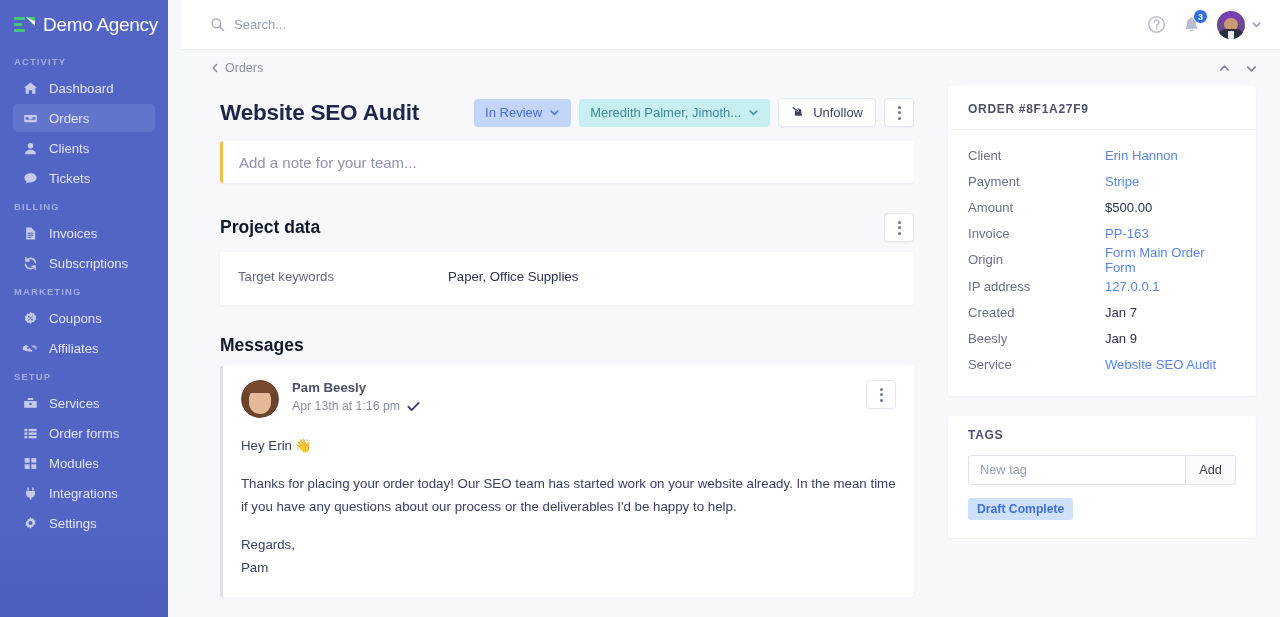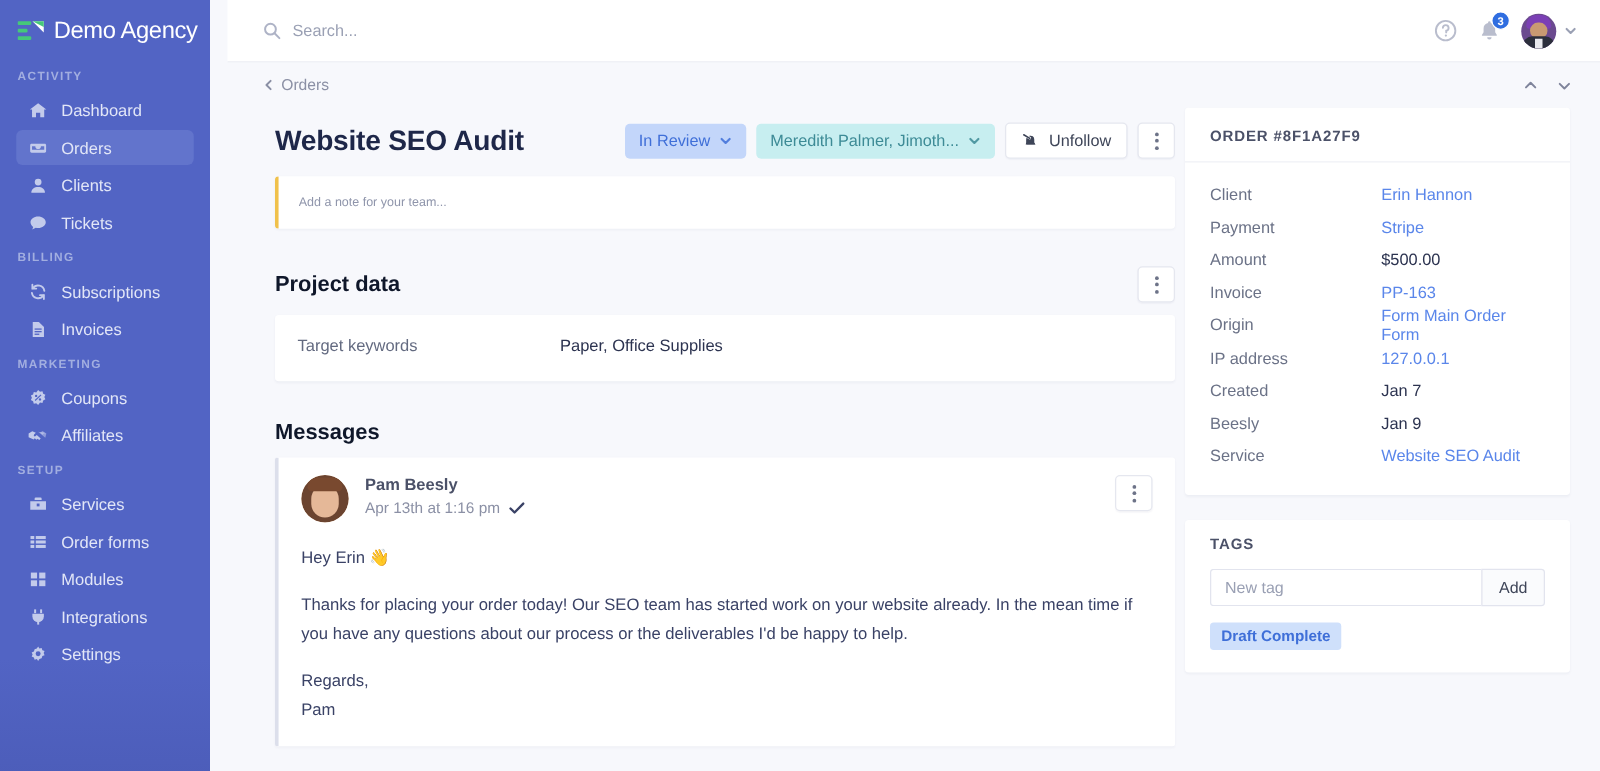--- a/index.html
+++ b/index.html
@@ -96,21 +96,21 @@
     height: 36px; flex: 0 0 36px; display: flex; align-items: center;
     padding: 0 22px 0 28px; justify-content: space-between;
   }
   .crumb { display: flex; align-items: center; gap: 5px; color: #8b90a5; font-size: 12.5px; cursor: pointer; }
   .crumb-chev { color: #8b90a5; display: flex; }
   .pager { display: flex; align-items: center; gap: 14px; }
   .pager-btn { color: #7f849b; display: flex; cursor: pointer; }
 
   
   .content {
-    flex: 1; display: flex; gap: 8px; padding: 0 24px 0 28px; overflow: hidden;
+    flex: 1; display: flex; gap: 34px; padding: 0 24px 0 28px; overflow: hidden;
   }
   .col-left { flex: 1; min-width: 0; display: flex; flex-direction: column; }
   .col-right { width: 308px; flex: 0 0 308px; }
 
   .page-head {
     display: flex; align-items: center; justify-content: space-between;
     padding: 12px 0 14px 10px;
   }
   .page-title { font-size: 22.5px; font-weight: bold; color: #1e2749; letter-spacing: -0.2px; }
   .head-actions { display: flex; align-items: center; gap: 8px; }
@@ -141,21 +141,21 @@
   
   .note-box {
     background: #ffffff; border-radius: 3px;
     border-left: 3px solid #f0c14b;
     box-shadow: 0 1px 2px rgba(40,50,90,0.05);
     height: 42px; display: flex; align-items: center;
     padding: 0 16px; margin: 0 0 0 10px;
   }
   .note-input {
     border: none; outline: none; background: transparent; width: 100%;
-    font-family: "Liberation Sans", sans-serif; font-size: 10px; color: #3e4558;
+    font-family: "Liberation Sans", sans-serif; font-size: 15px; color: #3e4558;
   }
   .note-input::placeholder { color: #8f95ab; }
 
   .sec-head {
     display: flex; align-items: center; justify-content: space-between;
     margin: 30px 0 10px 10px;
   }
   .sec-title { font-size: 17.5px; font-weight: bold; color: #0f172a; }
 
   .card {
@@ -282,39 +282,39 @@
           <span class="nav-ico">
             <svg width="15" height="15" viewBox="0 0 16 16" fill="currentColor">
               <path d="M8 2.4c3.6 0 6.5 2.2 6.5 4.9S11.6 12.2 8 12.2c-.7 0-1.4-.1-2-.2l-3 1.5.8-2.3C2.4 10.3 1.5 8.9 1.5 7.3 1.5 4.6 4.4 2.4 8 2.4z"></path>
             </svg>
           </span>
           <span>Tickets</span>
         </div>
         <div class="nav-section">BILLING</div>
         <div class="nav-item">
           <span class="nav-ico">
+            <svg width="15" height="15" viewBox="0 0 16 16" fill="currentColor">
+              <path d="M3.4 1.6h5.2L13 6v8.4H3.4z"></path>
+              <rect x="5" y="7.2" width="6" height="1.1" fill="#5264c4"></rect>
+              <rect x="5" y="9.4" width="6" height="1.1" fill="#5264c4"></rect>
+              <rect x="5" y="11.6" width="4" height="1.1" fill="#5264c4"></rect>
+            </svg>
+          </span>
+          <span>Invoices</span>
+        </div>
+        <div class="nav-item">
+          <span class="nav-ico">
             <svg width="15" height="15" viewBox="0 0 16 16" fill="none" stroke="currentColor" stroke-width="1.6" stroke-linecap="round">
               <path d="M13.3 7.1A5.3 5.3 0 0 0 3.6 5"></path>
               <polyline points="3.1,1.9 3.1,5.2 6.4,5.2"></polyline>
               <path d="M2.7 8.9a5.3 5.3 0 0 0 9.7 2.1"></path>
               <polyline points="12.9,14.1 12.9,10.8 9.6,10.8"></polyline>
             </svg>
           </span>
           <span>Subscriptions</span>
-        </div>
-        <div class="nav-item">
-          <span class="nav-ico">
-            <svg width="15" height="15" viewBox="0 0 16 16" fill="currentColor">
-              <path d="M3.4 1.6h5.2L13 6v8.4H3.4z"></path>
-              <rect x="5" y="7.2" width="6" height="1.1" fill="#5264c4"></rect>
-              <rect x="5" y="9.4" width="6" height="1.1" fill="#5264c4"></rect>
-              <rect x="5" y="11.6" width="4" height="1.1" fill="#5264c4"></rect>
-            </svg>
-          </span>
-          <span>Invoices</span>
         </div>
         <div class="nav-section">MARKETING</div>
         <div class="nav-item">
           <span class="nav-ico">
             <svg width="15" height="15" viewBox="0 0 16 16" fill="currentColor">
               <path d="M8 1 9.6 2.5l2.1-.4.6 2.1 1.9 1-.9 1.9.9 1.9-1.9 1-.6 2.1-2.1-.4L8 13.8 6.4 12.3l-2.1.4-.6-2.1-1.9-1 .9-1.9-.9-1.9 1.9-1 .6-2.1 2.1.4z"></path>
               <circle cx="6.3" cy="6.1" r="1" fill="#5264c4"></circle>
               <circle cx="9.6" cy="9.1" r="1" fill="#5264c4"></circle>
               <line x1="5.4" y1="10" x2="10.5" y2="5.2" stroke="#5264c4" stroke-width="1"></line>
             </svg>

